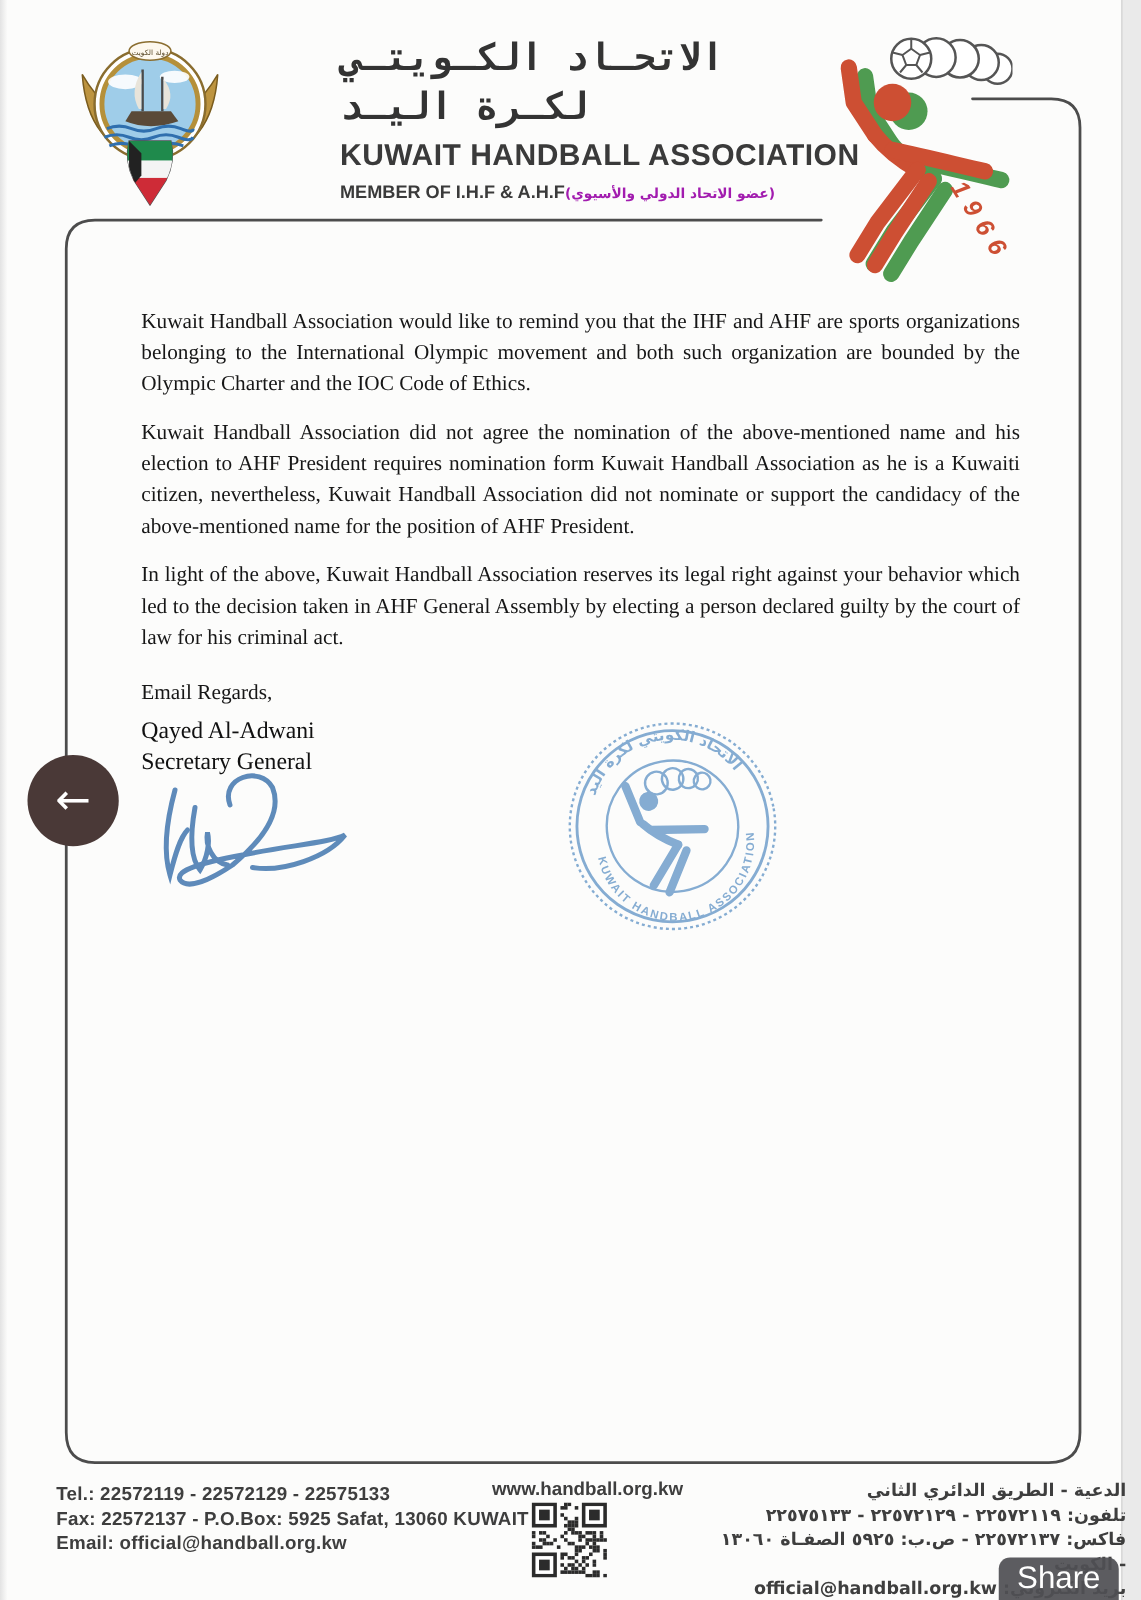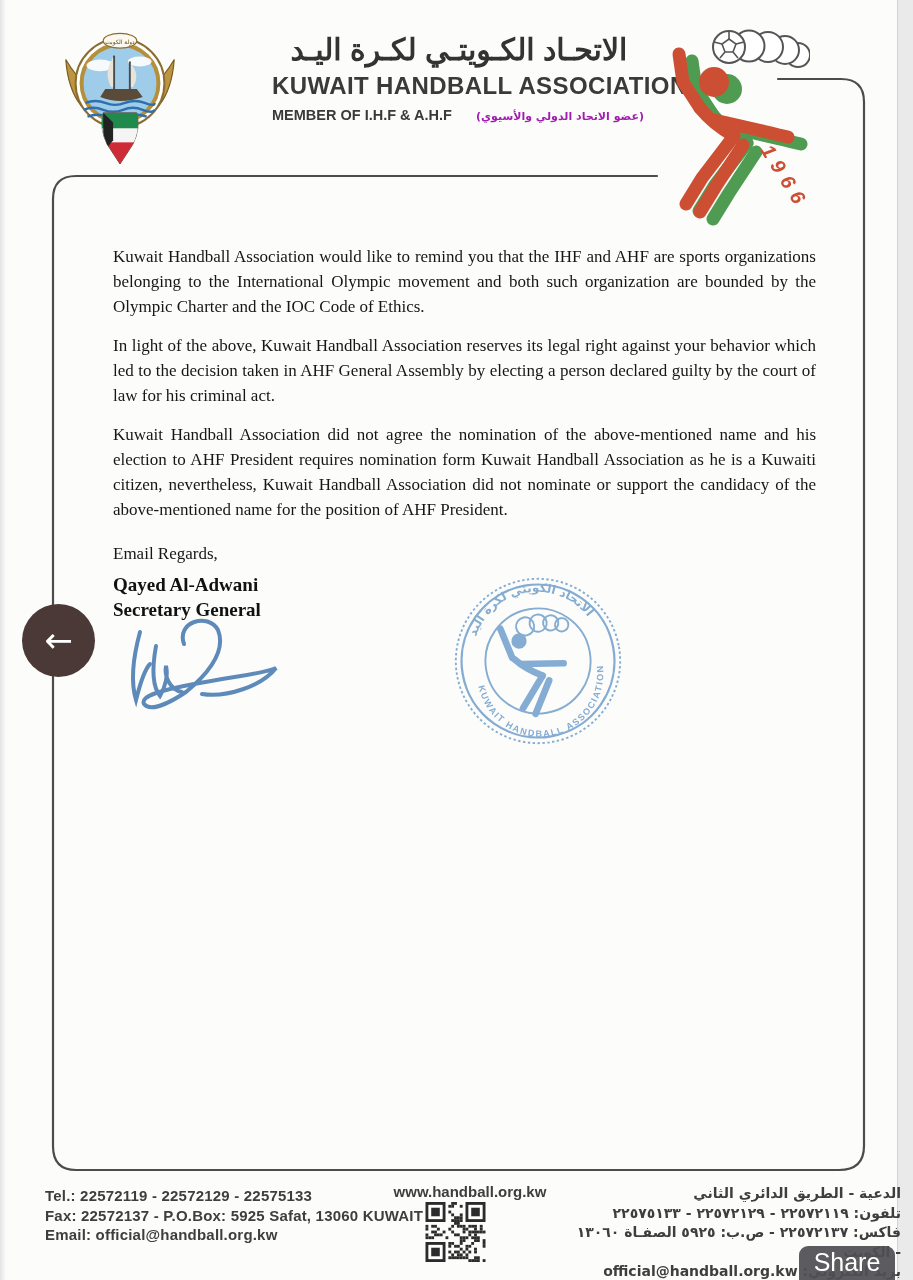--- a/index.html
+++ b/index.html
@@ -8,39 +8,39 @@
     background:#fcfcfb;font-family:"Liberation Sans",sans-serif;
   }
   
   .scan-strip-right{position:absolute;left:897px;top:0;width:16px;height:1280px;
     background:#eaeaea;border-left:1px solid #d2d2d2;}
   .scan-strip-left{position:absolute;left:0;top:0;width:6px;height:1280px;
     background:linear-gradient(90deg,#e3e3e3,#fcfcfb);}
   
   .emblem{position:absolute;left:55px;top:26px;width:130px;height:140px;}
   .header-text{position:absolute;left:272px;top:30px;width:374px;}
-  .arabic-title{font-family:Liberation Sans, sans-serif;font-weight:bold;font-size:30px;
-    color:#333;text-align:center;direction:rtl;line-height:1.3;}
+  .arabic-title{font-family:Liberation Mono, monospace;font-weight:bold;font-size:30px;
+    color:#333;text-align:left;direction:rtl;line-height:1.3;}
   .english-title{font-size:24px;font-weight:bold;color:#3a3a3a;letter-spacing:.4px;
     margin-top:3px;white-space:nowrap;}
-  .member-row{display:flex;gap:24px;align-items:baseline;margin-top:7px;}
+  .member-row{display:flex;align-items:baseline;margin-top:7px;}
   .member-en{font-size:14.5px;font-weight:bold;color:#3a3a3a;white-space:nowrap;}
   .member-ar{font-family:"DejaVu Sans",sans-serif;font-size:11px;font-weight:bold;
     color:#a21caf;direction:rtl;white-space:nowrap;}
   .hb-logo{position:absolute;left:642px;top:20px;width:168px;height:212px;}
   
   .frame{position:absolute;left:0;top:0;width:913px;height:1280px;pointer-events:none;}
   
   .letter-body{position:absolute;left:113px;top:244px;width:703px;
     font-family:"Liberation Serif",serif;font-size:17px;line-height:25px;
     color:#161616;text-align:justify;}
   .letter-body p{margin:0 0 14px 0;}
   .closing{margin-top:19px !important;text-align:left;}
   .signatory{position:absolute;left:113px;top:572px;
-    font-family:"Liberation Serif",serif;font-weight:bold;font-size:19px;
+    font-family:"Liberation Serif",serif;font-weight:normal;font-size:19px;
     line-height:25px;color:#111;}
   .signature-svg{position:absolute;left:110px;top:610px;width:180px;height:108px;}
   .stamp{position:absolute;left:449px;top:575px;width:178px;height:172px;
     transform:rotate(-10deg);opacity:.92;}
   
   .back-btn{position:absolute;left:22px;top:604px;width:73px;height:73px;
     border-radius:50%;background:#4a3937;display:flex;align-items:center;
     justify-content:center;z-index:8;cursor:pointer;}
   .back-btn span{color:#fff;font-size:34px;font-family:"DejaVu Sans",sans-serif;
     line-height:1;margin-top:-2px;}
@@ -137,22 +137,22 @@
     <path d="M72,100 C100,106 124,112 146,117"></path>
     <path d="M92,116 L60,158 L44,184"></path>
     <path d="M101,125 L74,166 L58,192"></path>
   </g>
   <circle cx="72" cy="62" r="15" fill="#cd4f33"></circle>
   <text transform="translate(118,130) rotate(58)" font-size="20" font-weight="bold" font-style="italic" letter-spacing="7" fill="#cd4f33" font-family="Liberation Sans">1966</text>
 </svg>
 
 <div class="letter-body">
   <p>Kuwait Handball Association would like to remind you that the IHF and AHF are sports organizations belonging to the International Olympic movement and both such organization are bounded by the Olympic Charter and the IOC Code of Ethics.</p>
+  <p>Kuwait Handball Association did not agree the nomination of the above-mentioned name and his election to AHF President requires nomination form Kuwait Handball Association as he is a Kuwaiti citizen, nevertheless, Kuwait Handball Association did not nominate or support the candidacy of the above-mentioned name for the position of AHF President.</p>
   <p>In light of the above, Kuwait Handball Association reserves its legal right against your behavior which led to the decision taken in AHF General Assembly by electing a person declared guilty by the court of law for his criminal act.</p>
-  <p>Kuwait Handball Association did not agree the nomination of the above-mentioned name and his election to AHF President requires nomination form Kuwait Handball Association as he is a Kuwaiti citizen, nevertheless, Kuwait Handball Association did not nominate or support the candidacy of the above-mentioned name for the position of AHF President.</p>
   <p class="closing">Email Regards,</p>
 </div>
 
 <div class="signatory">
   <div>Qayed Al-Adwani</div>
   <div>Secretary General</div>
 </div>
 
 <svg class="signature-svg" viewBox="0 0 180 108">
   <g fill="none" stroke="#4d7eb3" stroke-width="4" stroke-linecap="round" opacity=".9">

